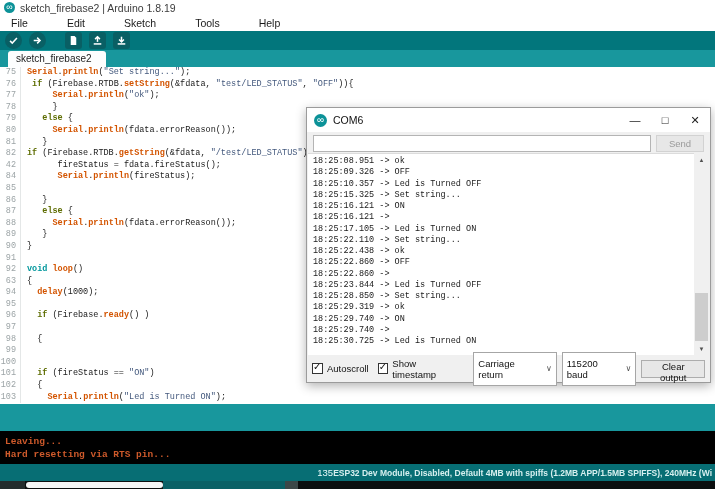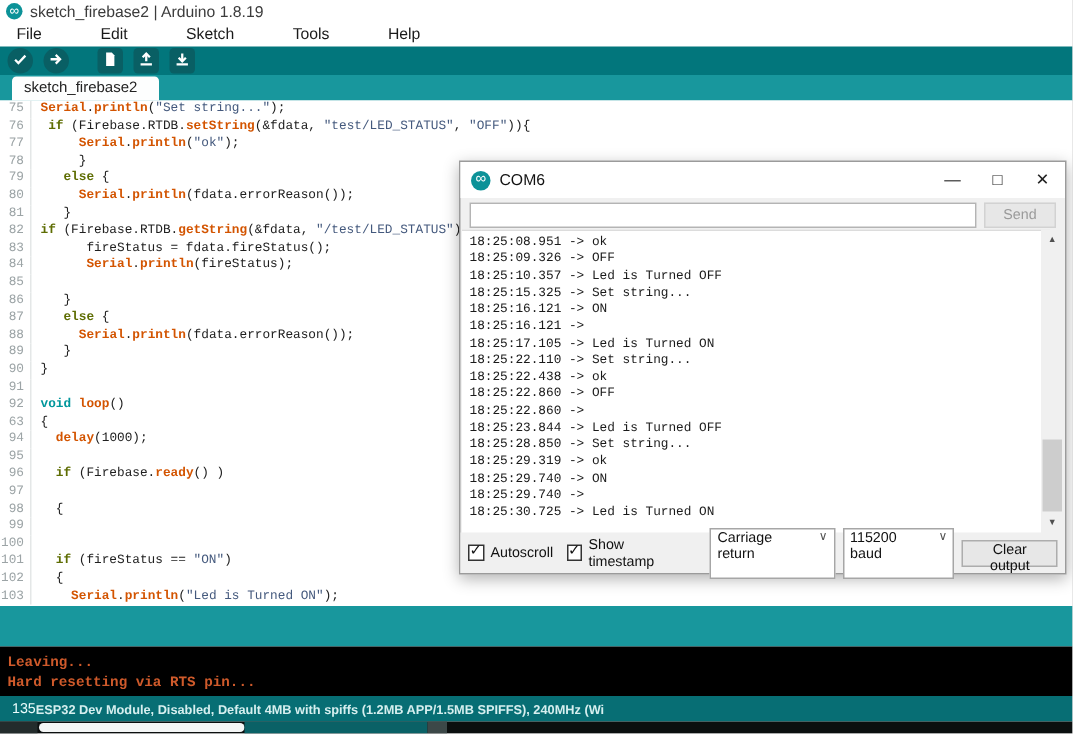--- a/index.html
+++ b/index.html
@@ -39,21 +39,21 @@
   .c-t { color:#00979c; font-weight:bold; }
   .c-s { color:#44597d; }
 
   
   .messagebar { position:absolute; left:0; top:404px; width:715px; height:27px; background:#18979d; }
   .console { position:absolute; left:0; top:431px; width:715px; height:33px; background:#000;
              padding:4px 0 0 5px; }
   .console-line { font:bold 9.5px/13px "Liberation Mono","DejaVu Sans Mono",monospace; color:#cf5a2b;
                   white-space:pre; }
   .statusbar { position:absolute; left:0; top:464px; width:715px; height:17px; background:#076e74;
-               display:flex; align-items:center; justify-content:flex-start; padding:0 3px 0 8px; }
+               display:flex; align-items:center; justify-content:flex-end; padding:0 3px 0 8px; }
   .status-ln { font-size:9.5px; color:#eafcfc; }
   .status-board { font:bold 8.5px "Liberation Sans",sans-serif; color:#d6efef; white-space:nowrap;
                   overflow:hidden; text-align:right; }
   .bottomstrip { position:absolute; left:0; top:481px; width:715px; height:8px; background:#0b0f0f; }
   .bs-corner { position:absolute; left:0; top:0; width:25px; height:8px; background:#232c2c; }
   .bs-thumb  { position:absolute; left:26px; top:1px; width:137px; height:6px; background:#f4f6f6; border-radius:3px; }
   .bs-teal   { position:absolute; left:163px; top:0; width:122px; height:8px; background:#0a6166; }
   .bs-gray   { position:absolute; left:285px; top:0; width:13px; height:8px; background:#3c4848; }
 
   
@@ -79,21 +79,21 @@
              line-height:15px; color:#505050; }
   .s-arrow-up { top:0; } .s-arrow-dn { bottom:0; }
   .s-thumb { position:absolute; left:1px; width:13px; top:140px; height:48px; background:#cdcdcd; }
   .s-bottom { position:absolute; left:0; bottom:0; width:100%; height:27px; background:#f0f0f0;
               display:flex; align-items:center; padding:0 5px; }
   .chk { display:flex; align-items:center; margin-right:9px; }
   .chk-box { width:11px; height:11px; border:1px solid #333; background:#fff; position:relative; margin-right:4px; }
   .chk-mark { position:absolute; left:0px; top:-3px; font-size:10px; color:#111; }
   .chk-label { font-size:9.5px; color:#111; }
   .s-spacer { flex:1; }
-  .dd { height:34px; background:#fff; border:1px solid #a6a6a6; display:flex; 
+  .dd { height:34px; background:#fff; border:1px solid #a6a6a6; display:flex; align-items:center;
         font-size:9.5px; color:#111; padding:0 4px; margin-left:5px; }
   .dd-chevron { margin-left:7px; font-size:8px; color:#555; }
   .s-clear { height:18px; margin-left:5px; background:#e7e7e7; border:1px solid #adadad;
              font-size:9.5px; color:#111; padding:0 6px; }
 </style>
 </head>
 <body>
 
 <div class="app">
 
@@ -175,21 +175,21 @@
       </div>
       <div class="ed-row">
         <span class="ed-ln">81</span>
         <span class="ed-code"><span class="c-p">   }</span></span>
       </div>
       <div class="ed-row">
         <span class="ed-ln">82</span>
         <span class="ed-code"><span class="c-k">if</span><span class="c-p"> (Firebase.RTDB.</span><span class="c-f">getString</span><span class="c-p">(&amp;fdata, </span><span class="c-s">"/test/LED_STATUS"</span><span class="c-p">)) {</span></span>
       </div>
       <div class="ed-row">
-        <span class="ed-ln">83</span>
+        <span class="ed-ln">42</span>
         <span class="ed-code"><span class="c-p">      fireStatus = fdata.fireStatus();</span></span>
       </div>
       <div class="ed-row">
         <span class="ed-ln">84</span>
         <span class="ed-code"><span class="c-p">      </span><span class="c-f">Serial</span><span class="c-p">.</span><span class="c-f">println</span><span class="c-p">(fireStatus);</span></span>
       </div>
       <div class="ed-row">
         <span class="ed-ln">85</span>
         <span class="ed-code"></span>
       </div>

